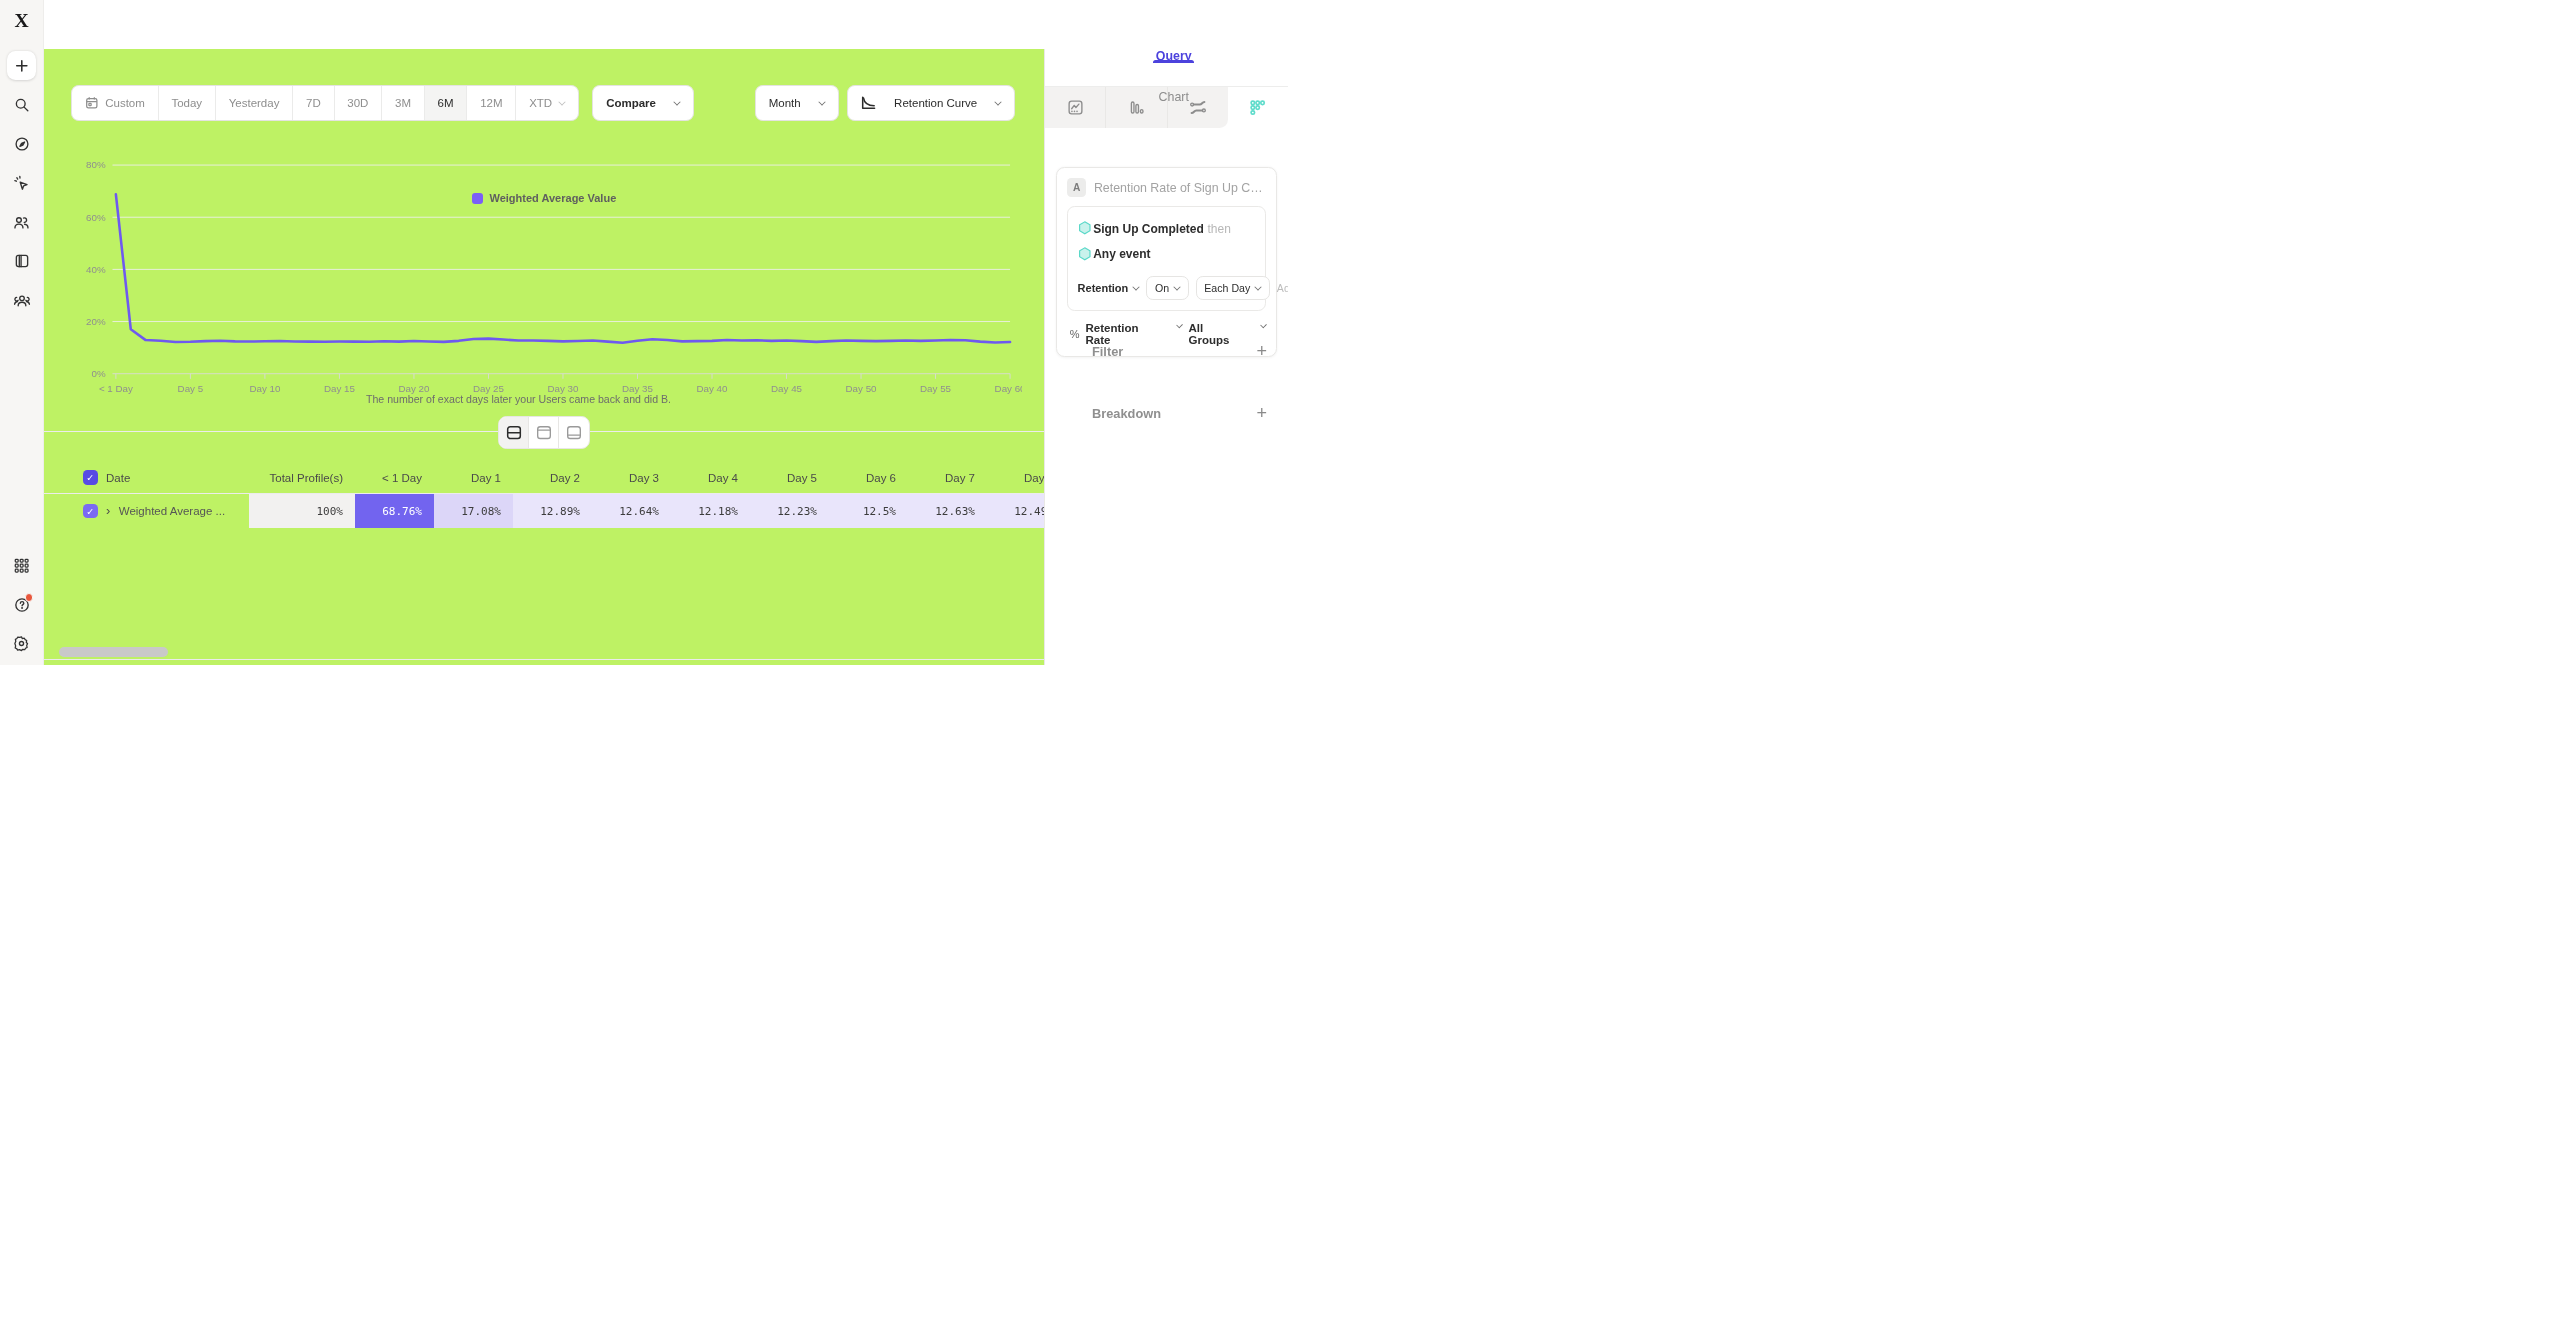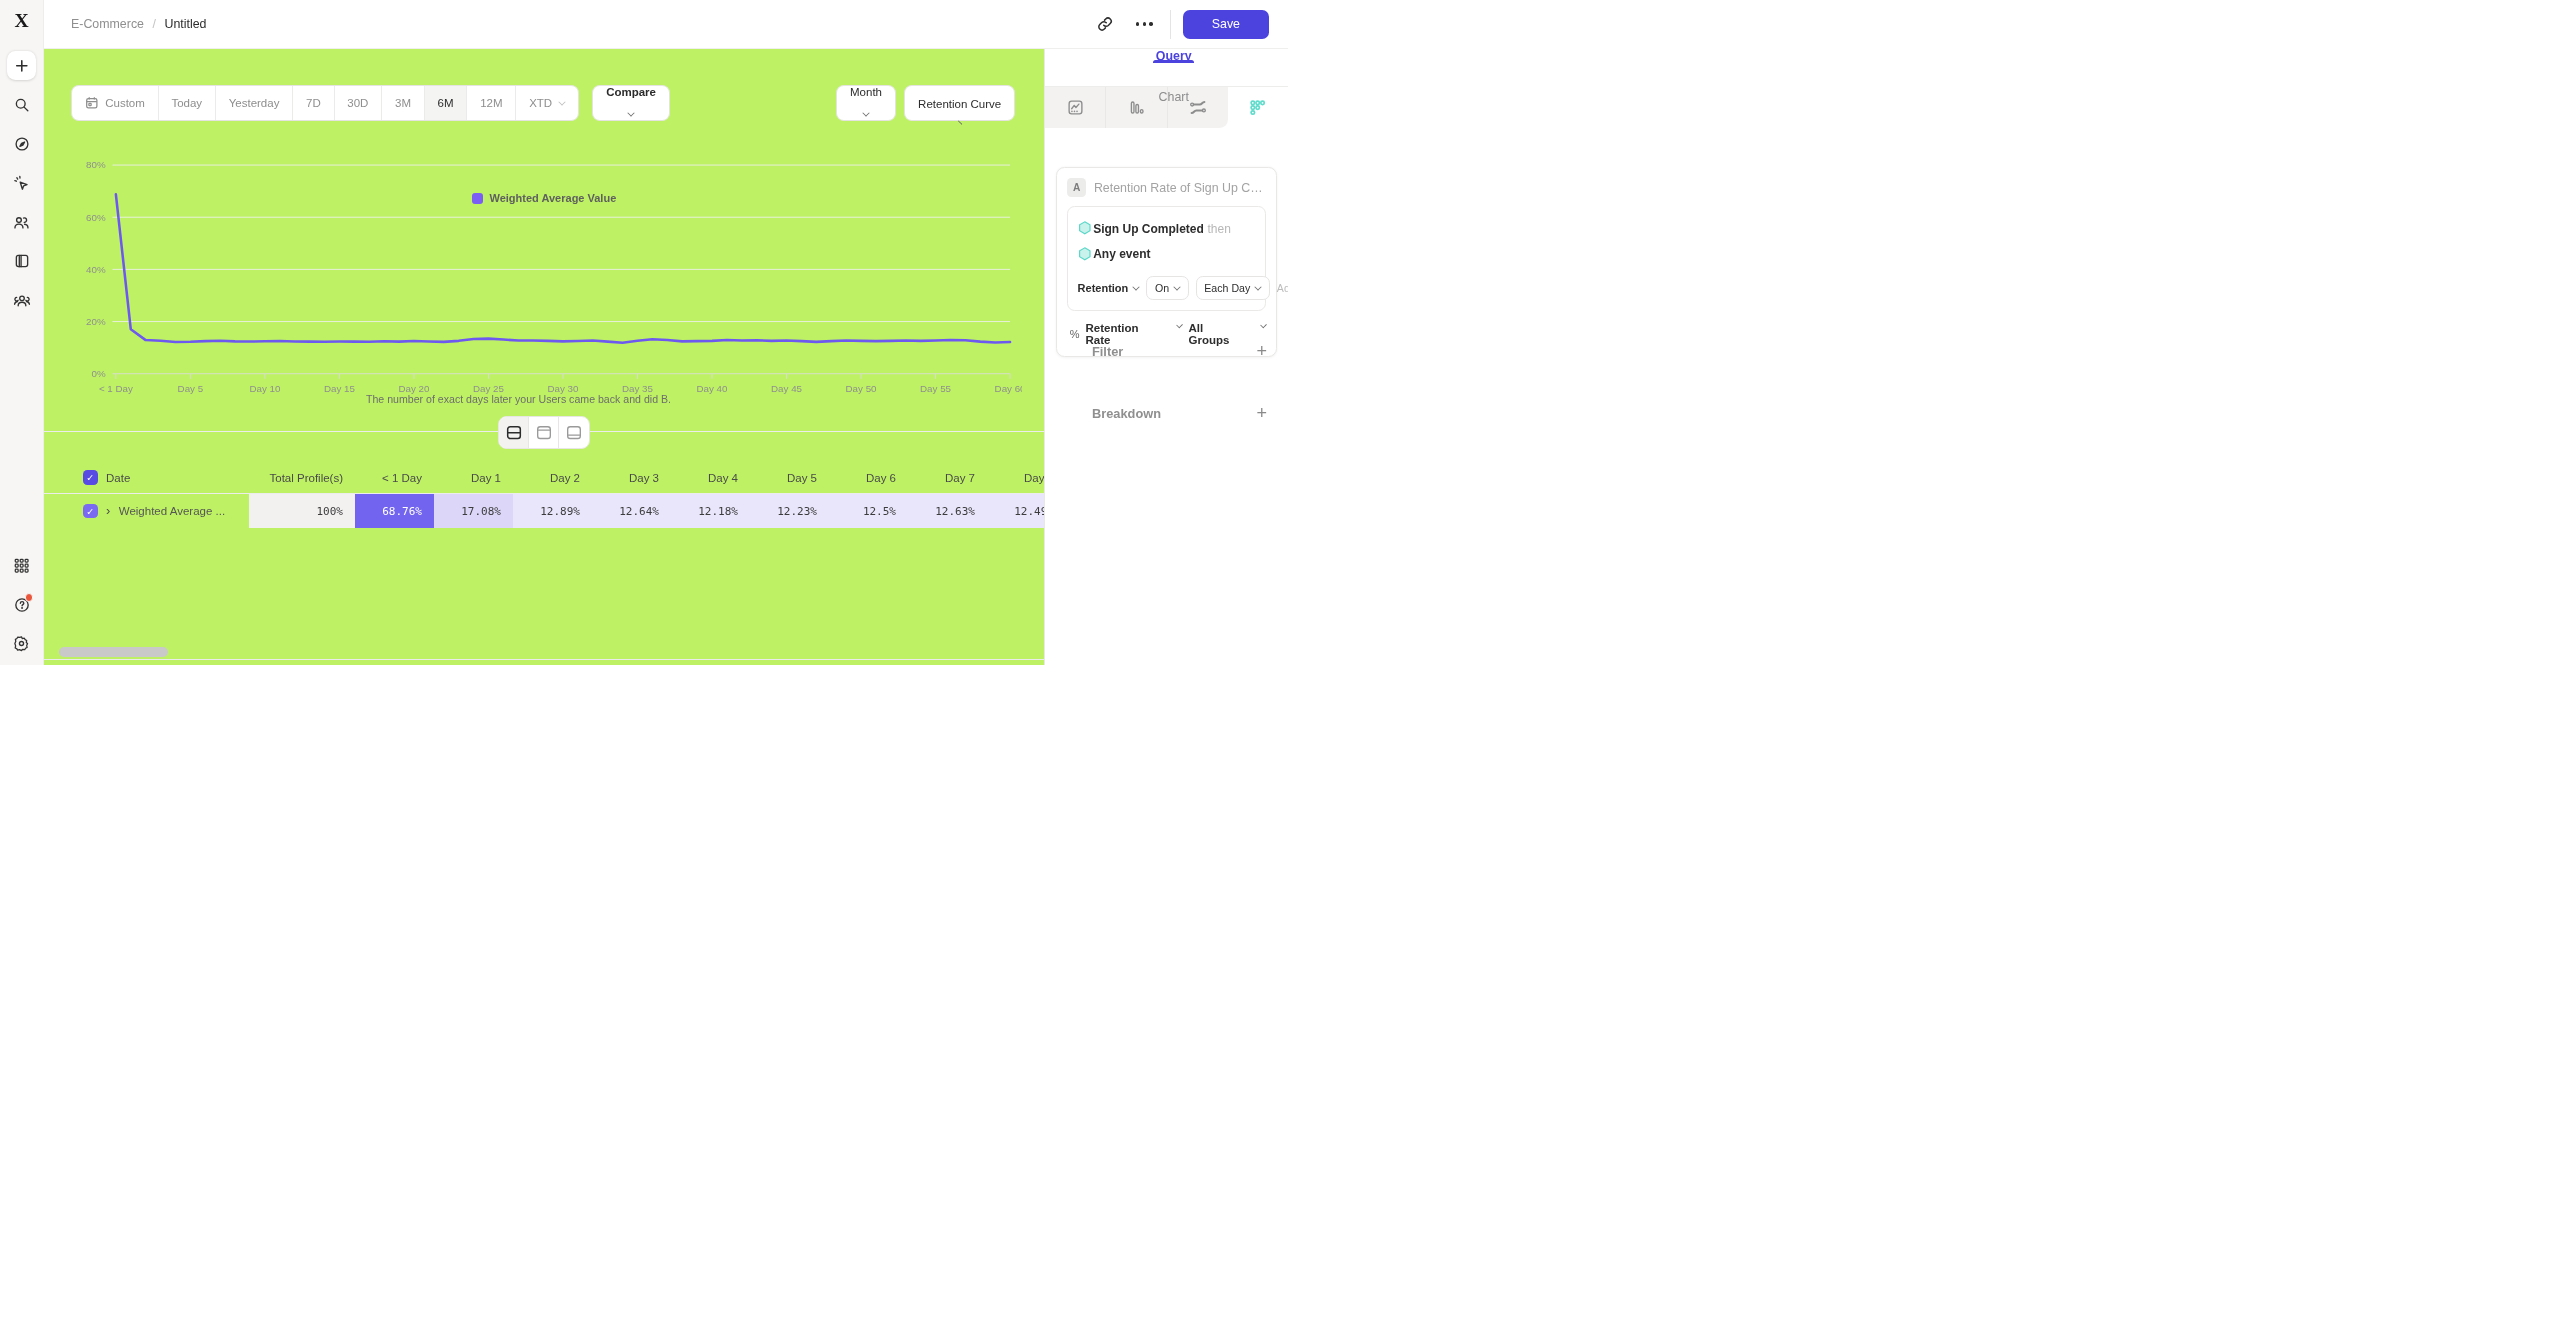--- a/index.html
+++ b/index.html
@@ -37,22 +37,22 @@
   
   .main { position:absolute; left:44px; top:49px; width:1000px; bottom:0; background:#bef264; }
 
   .toolbar-row { position:absolute; left:27px; top:36px; display:flex; align-items:center; }
   .ranges { display:flex; height:36px; border:0.9px solid #e4e3e1; border-radius:7.7px; overflow:hidden; background:#fff; }
   .seg { display:flex; align-items:center; gap:6.8px; padding:0 12.8px; font-size:11.5px; color:#8e8e8e;
     border-right:0.9px solid #ebebea; cursor:pointer; white-space:nowrap; }
   .seg:last-child { border-right:none; }
   .seg.sel { background:#f4f4f3; color:#2c2c2c; }
   .seg svg { stroke:#8e8e8e; fill:none; stroke-width:1.5; }
-  .btn { display:flex; align-items:center; gap:12px; height:36px; padding:0 12.8px; border:0.9px solid #e4e3e1;
-    border-radius:7.7px; background:#fff; font-size:11.5px; color:#2c2c2c; cursor:pointer; white-space:nowrap;flex-direction:column; }
+  .btn { display:flex; align-items:center; gap:18px; height:36px; padding:0 12.8px; border:0.9px solid #e4e3e1;
+    border-radius:7.7px; background:#fff; font-size:11.5px; color:#2c2c2c; cursor:pointer; white-space:nowrap; }
   .compare { margin-left:13.6px; font-weight:600;}
   .right-controls { position:absolute; right:29px; top:36px; display:flex; gap:8.5px; }
   .caret { display:inline-block; width:6px; height:6px; border-right:1.4px solid #6b6b6b;
     border-bottom:1.4px solid #6b6b6b; transform:rotate(45deg) scale(.85); margin-bottom:2.6px; }
   .caret.lt { border-color:#bdbdbd; }
   .rc-icon { stroke:#2c2c2c; fill:none; stroke-width:1.8; stroke-linecap:round; stroke-linejoin:round; }
 
   .legend { position:absolute; left:0; right:0; top:143px; display:flex; justify-content:center; align-items:center; gap:6.8px;font-weight:bold; }
   .legend-swatch { width:11px; height:11px; border-radius:3px; }
   .legend-label { font-size:11px; color:#5f5f5f; }
@@ -211,44 +211,20 @@
       <span class="red-dot"></span>
     </div>
     <div class="sb-ic" style="margin-bottom:6.8px">
       <svg width="17" height="17" viewBox="0 0 20 20">
         <circle cx="10" cy="10" r="2.4"></circle>
         <path d="M10 2.2l1 2.1 2.3-.5 1 1.7 1.8 1-.5 2.3 1.5 1.2-1 2.3.5 2.3-1.8 1-1 1.7-2.3-.5-1.5 1.5-2.3-1-2.3.5-1-1.7-1.8-1 .5-2.3L2.2 10l1.1-2.6-.5-2.3 1.8-1 1-1.7 2.3.5z" stroke-width="1.5"></path>
         </svg>
     </div>
   </aside>
 
-  <header class="topbar">
-    <div class="crumbs">
-      <span class="crumb-proj">E-Commerce</span>
-      <span class="crumb-sep">/</span>
-      <span class="crumb-page">Untitled</span>
-    </div>
-    <div class="tb-actions">
-      <div class="icon-btn">
-        <svg width="16" height="16" viewBox="0 0 19 19">
-          <path d="M8 11a3.8 3.8 0 0 0 5.4.3l2.3-2.3a3.8 3.8 0 0 0-5.4-5.4L9 4.9"></path>
-          <path d="M11 8a3.8 3.8 0 0 0-5.4-.3L3.3 10a3.8 3.8 0 0 0 5.4 5.4l1.3-1.3"></path>
-          </svg>
-      </div>
-      <div class="icon-btn">
-        <span class="dots">
-            <i></i>
-            <i></i>
-            <i></i>
-          </span>
-      </div>
-      <div class="tb-div"></div>
-      <button class="save-btn">Save</button>
-    </div>
-  </header>
 
   <main class="main">
 
     <div class="toolbar-row">
       <div class="ranges" id="ranges">
           <div class="seg">
             <svg width="13.6" height="13.6" viewBox="0 0 16 16">
               <rect x="2" y="3" width="12" height="11" rx="2"></rect>
               <path d="M5 1.6v2.6M11 1.6v2.6M2 6.6h12"></path>
               <rect x="4.6" y="8.8" width="2.6" height="2.6" rx="0.6"></rect>

